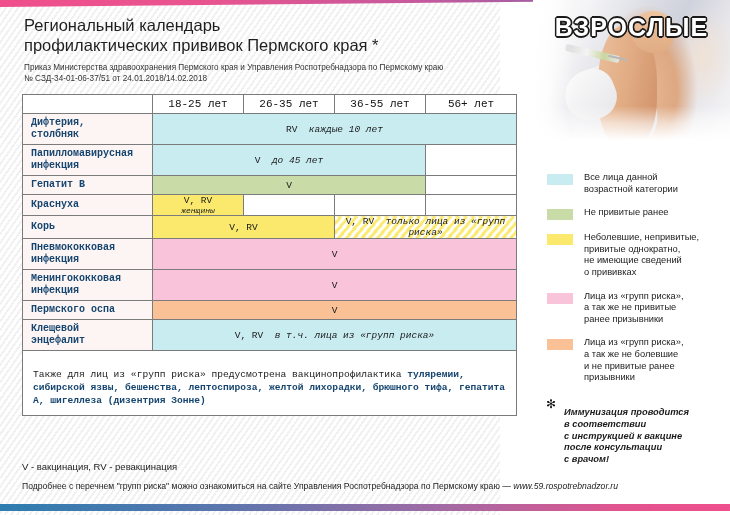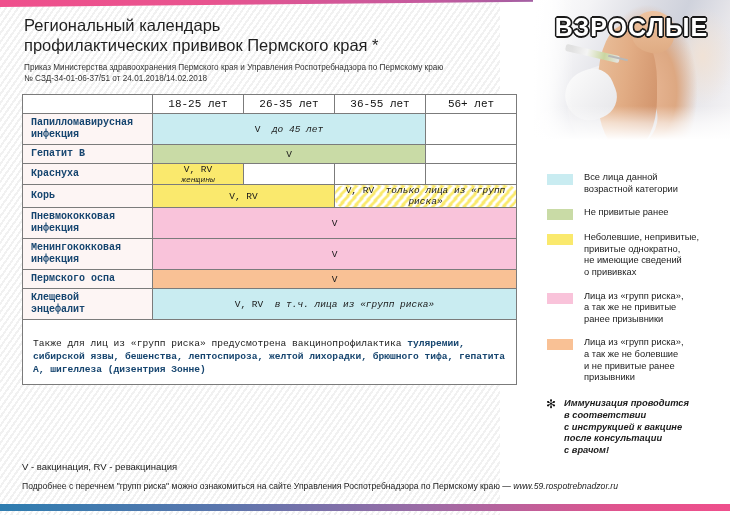--- a/index.html
+++ b/index.html
@@ -216,21 +216,20 @@
   .c-yellow { background: #fae96d; }
   .c-pink   { background: #f9c3da; }
   .c-orange { background: #f9c195; }
   .c-white  { background: #ffffff; }
   .c-hatch-yellow {
     background-color: #ffffff;
     background-image: repeating-linear-gradient(
       -50deg,
       #ffffff 0px, #ffffff 3px,
       #fae96d 3px, #fae96d 6px);
-    border-radius: 9px;
   }
 
   .cellv { font-size: 9.5px; color: #1b1b1b; }
   .cellv em { font-style: italic; }
   .cellsub { display:block; font-size: 8px; font-style: italic; color: #1b1b1b; }
 
   td.notecell {
     background: #ffffff;
     text-align: left;
     padding: 17px 10px 8px 10px;
@@ -292,20 +291,21 @@
     color: #111111;
     margin-right: 8px;
     line-height: 12px;
   }
   .starnote .stext {
     font-size: 9.3px;
     line-height: 11.8px;
     font-style: italic;
     font-weight: bold;
     color: #1b1b1b;
+    margin-top: 9px;
   }
 </style>
 </head>
 <body>
 
 <div id="page">
 
   <div class="paper-bg"></div>
   <div class="corner-cut2"></div>
   <div class="corner-cut"></div>
@@ -346,20 +346,24 @@
     <thead>
       <tr id="thead-row">
           <th class="blank"></th>
           <th>18-25 лет</th>
           <th>26-35 лет</th>
           <th>36-55 лет</th>
           <th>56+ лет</th>
         </tr>
     </thead>
     <tbody id="tbody">
+        <tr>
+          <td class="rowlabel">Дифтерия,<br>столбняк</td>
+          <td class="c-cyan" colspan="4"><span class="cellv">RV<em>&nbsp; каждые 10 лет</em></span></td>
+        </tr>
         <tr>
           <td class="rowlabel">Папилломавирусная<br>инфекция</td>
           <td class="c-cyan" colspan="3"><span class="cellv">V<em>&nbsp; до 45 лет</em></span></td>
           <td class="c-white" colspan="1">&nbsp;</td>
         </tr>
         <tr>
           <td class="rowlabel">Гепатит В</td>
           <td class="c-green" colspan="3"><span class="cellv">V</span></td>
           <td class="c-white" colspan="1">&nbsp;</td>
         </tr>

